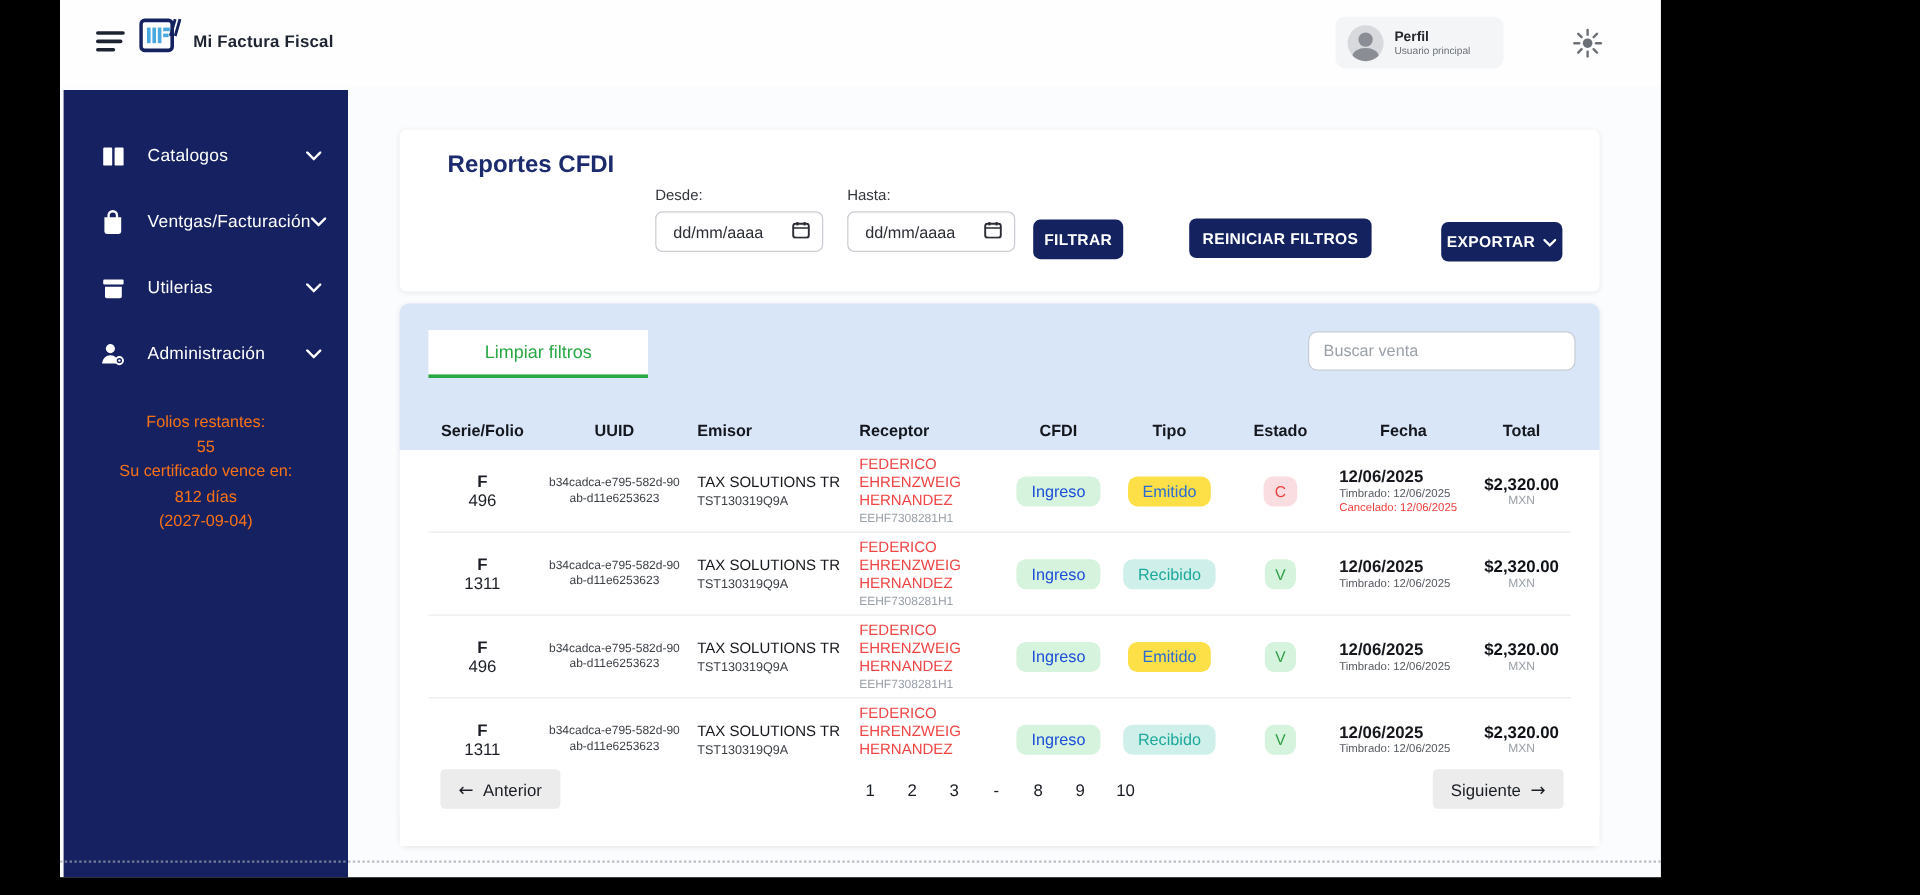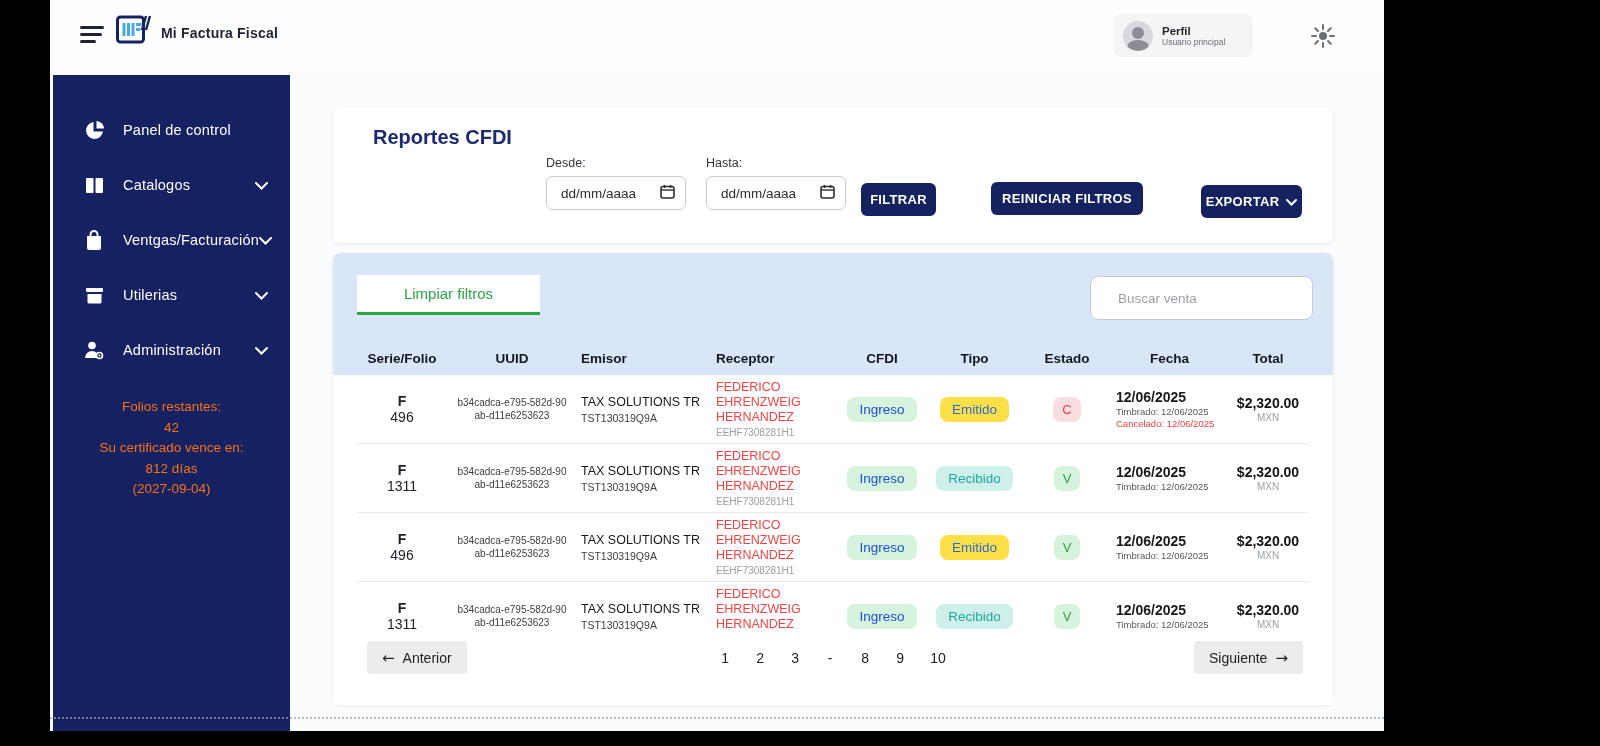--- a/index.html
+++ b/index.html
@@ -52,21 +52,21 @@
   .date-input span { font-size:13.5px; color:#2a2d33; }
   .btn-navy { position:absolute; background:#14235f; color:#fff; border:none; border-radius:6px; font-size:13px; font-weight:bold; font-family:inherit; letter-spacing:.3px; cursor:pointer; display:flex; align-items:center; justify-content:center; gap:7px; }
   .btn-filtrar { left:528px; top:75px; width:75px; height:33px; }
   .btn-reiniciar { left:658px; top:74px; width:152px; height:33px; }
   .btn-exportar { left:868px; top:77px; width:101px; height:33px; }
 
   
   .table-card { top:181px; height:452px; background:#d9e6f7; border-radius:8px; }
   .tab-clear { position:absolute; left:24px; top:22px; width:183px; height:40px; background:#fff; border-bottom:3px solid #28a745; display:flex; align-items:center; justify-content:center; cursor:pointer; }
   .tab-clear span { color:#28a745; font-size:15px; }
-  .search-box { position:absolute; right:20px; top:23px; width:223px; height:44px; background:#fff; border:1px solid #c6cbd3; border-radius:8px; padding:0 27px; font-size:13.5px; color:#2a2d33; font-family:inherit; }
+  .search-box { position:absolute; right:20px; top:23px; width:223px; height:33px; background:#fff; border:1px solid #c6cbd3; border-radius:8px; padding:0 12px; font-size:13.5px; color:#2a2d33; font-family:inherit; }
   .search-box::placeholder { color:#9aa0a8; }
 
   .tgrid { display:grid; grid-template-columns:90px 130px 135px 125px 90px 95px 90px 115px 82px; }
   .thead { position:absolute; left:24px; top:88px; width:952px; height:34px; align-items:center; }
   .thead div { font-size:13.5px; font-weight:bold; color:#14171d; text-align:center; }
   .thead .al { text-align:left; padding-left:4px; }
 
   .tbody { position:absolute; left:0; top:122px; width:1000px; height:330px; background:#fff; }
   .trow { width:952px; margin:0 24px; border-bottom:1px solid #e8eaed; align-items:center; height:69px; }
   .tcell { display:flex; flex-direction:column; justify-content:center; align-items:center; text-align:center; }
@@ -150,29 +150,20 @@
             <line x1="18" y1="18" x2="20.8" y2="20.8"></line>
           <line x1="20.8" y1="5.2" x2="18" y2="8"></line>
             <line x1="8" y1="18" x2="5.2" y2="20.8"></line>
         </g>
       </svg>
     </div>
   </div>
 
   <div class="sidebar">
     <div class="nav">
-      <div class="nav-item">
-        <span class="nav-icon">
-          <svg width="21" height="21" viewBox="0 0 21 21">
-            <path d="M9.5 2 A8.5 8.5 0 1 0 19 11.5 L9.5 11.5 Z" fill="#fff"></path>
-            <path d="M12.5 1 A8 8 0 0 1 20 8.5 L12.5 8.5 Z" fill="#fff"></path>
-          </svg>
-        </span>
-        <span class="nav-label">Panel de control</span>
-      </div>
 
       <div class="nav-item">
         <span class="nav-icon">
           <svg width="21" height="21" viewBox="0 0 21 21">
             <rect x="2" y="3" width="7.5" height="15" rx="1" fill="#fff"></rect>
             <rect x="11.5" y="3" width="7.5" height="15" rx="1" fill="#fff"></rect>
           </svg>
         </span>
         <span class="nav-label">Catalogos</span>
         <span class="nav-chevron">
@@ -225,21 +216,21 @@
         <span class="nav-chevron">
           <svg width="13" height="8" viewBox="0 0 13 8">
               <polyline points="1,1 6.5,6.5 12,1" fill="none" stroke="#fff" stroke-width="2" stroke-linecap="round"></polyline>
             </svg>
         </span>
       </div>
     </div>
 
     <div class="side-footer">
       <div>Folios restantes:</div>
-      <div>42</div>
+      <div>55</div>
       <div>Su certificado vence en:</div>
       <div>812 días</div>
       <div>(2027-09-04)</div>
     </div>
   </div>
 
   <div class="main">
 
     <div class="card filter-card">
       <div class="report-title">Reportes CFDI</div>

